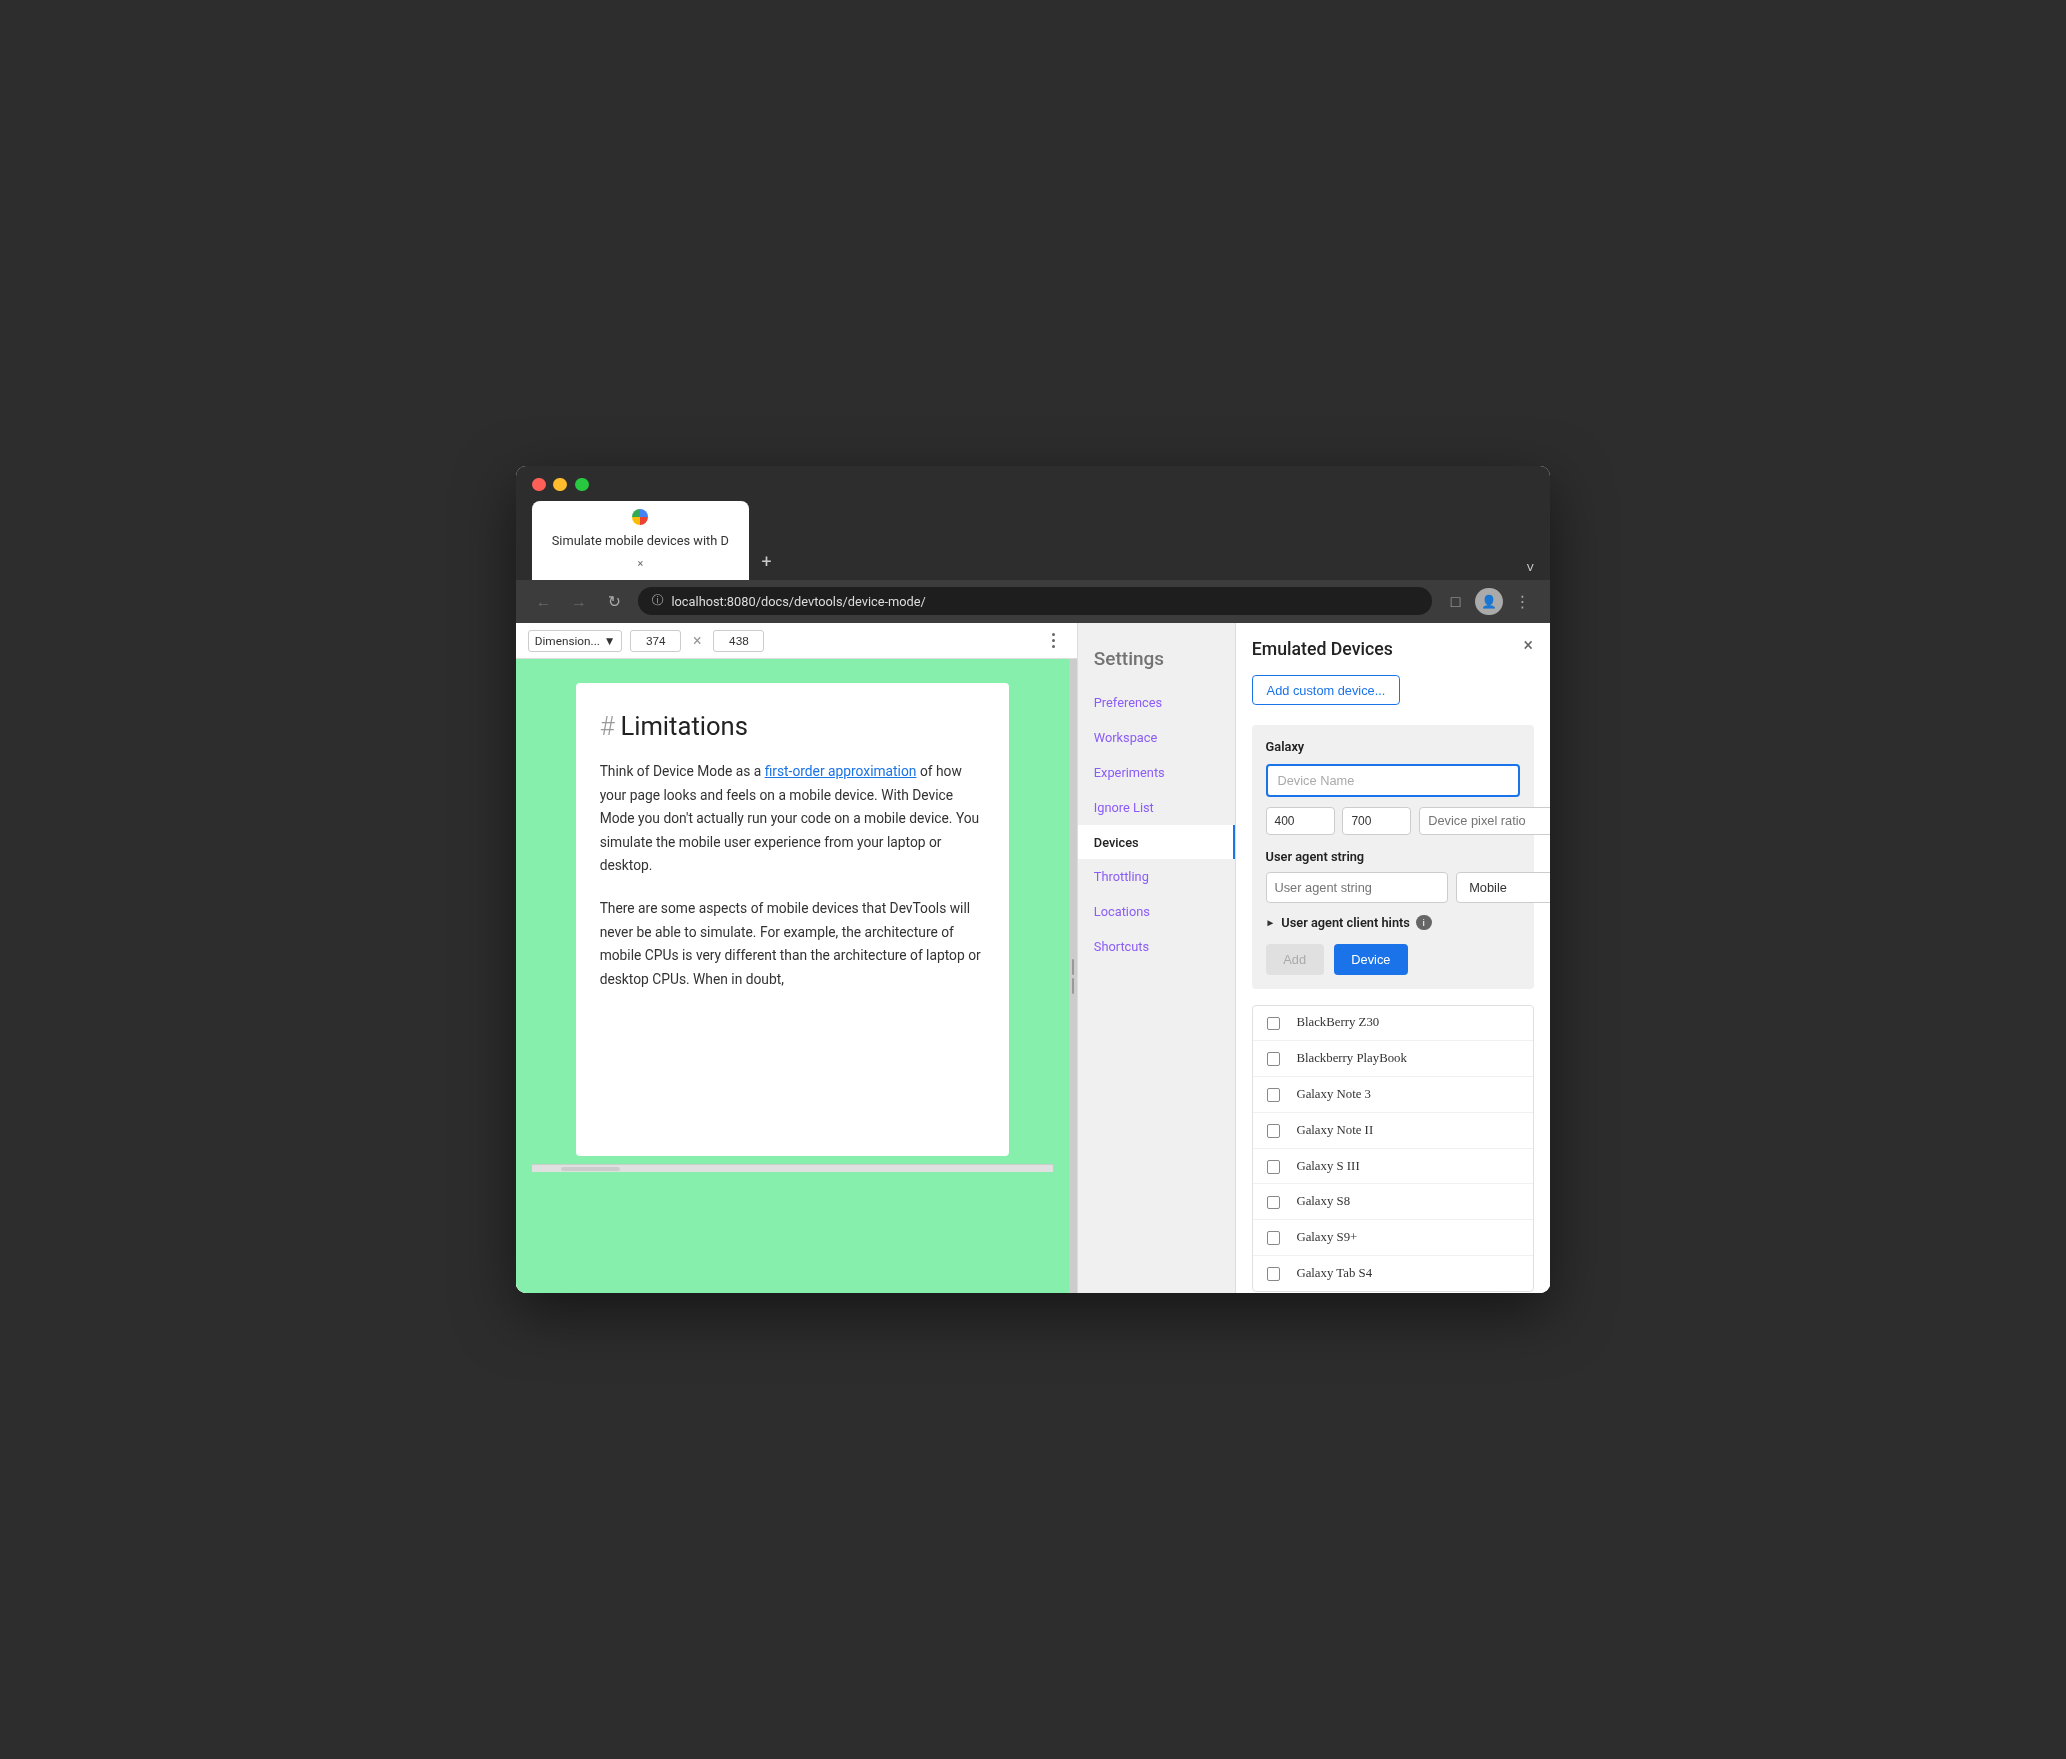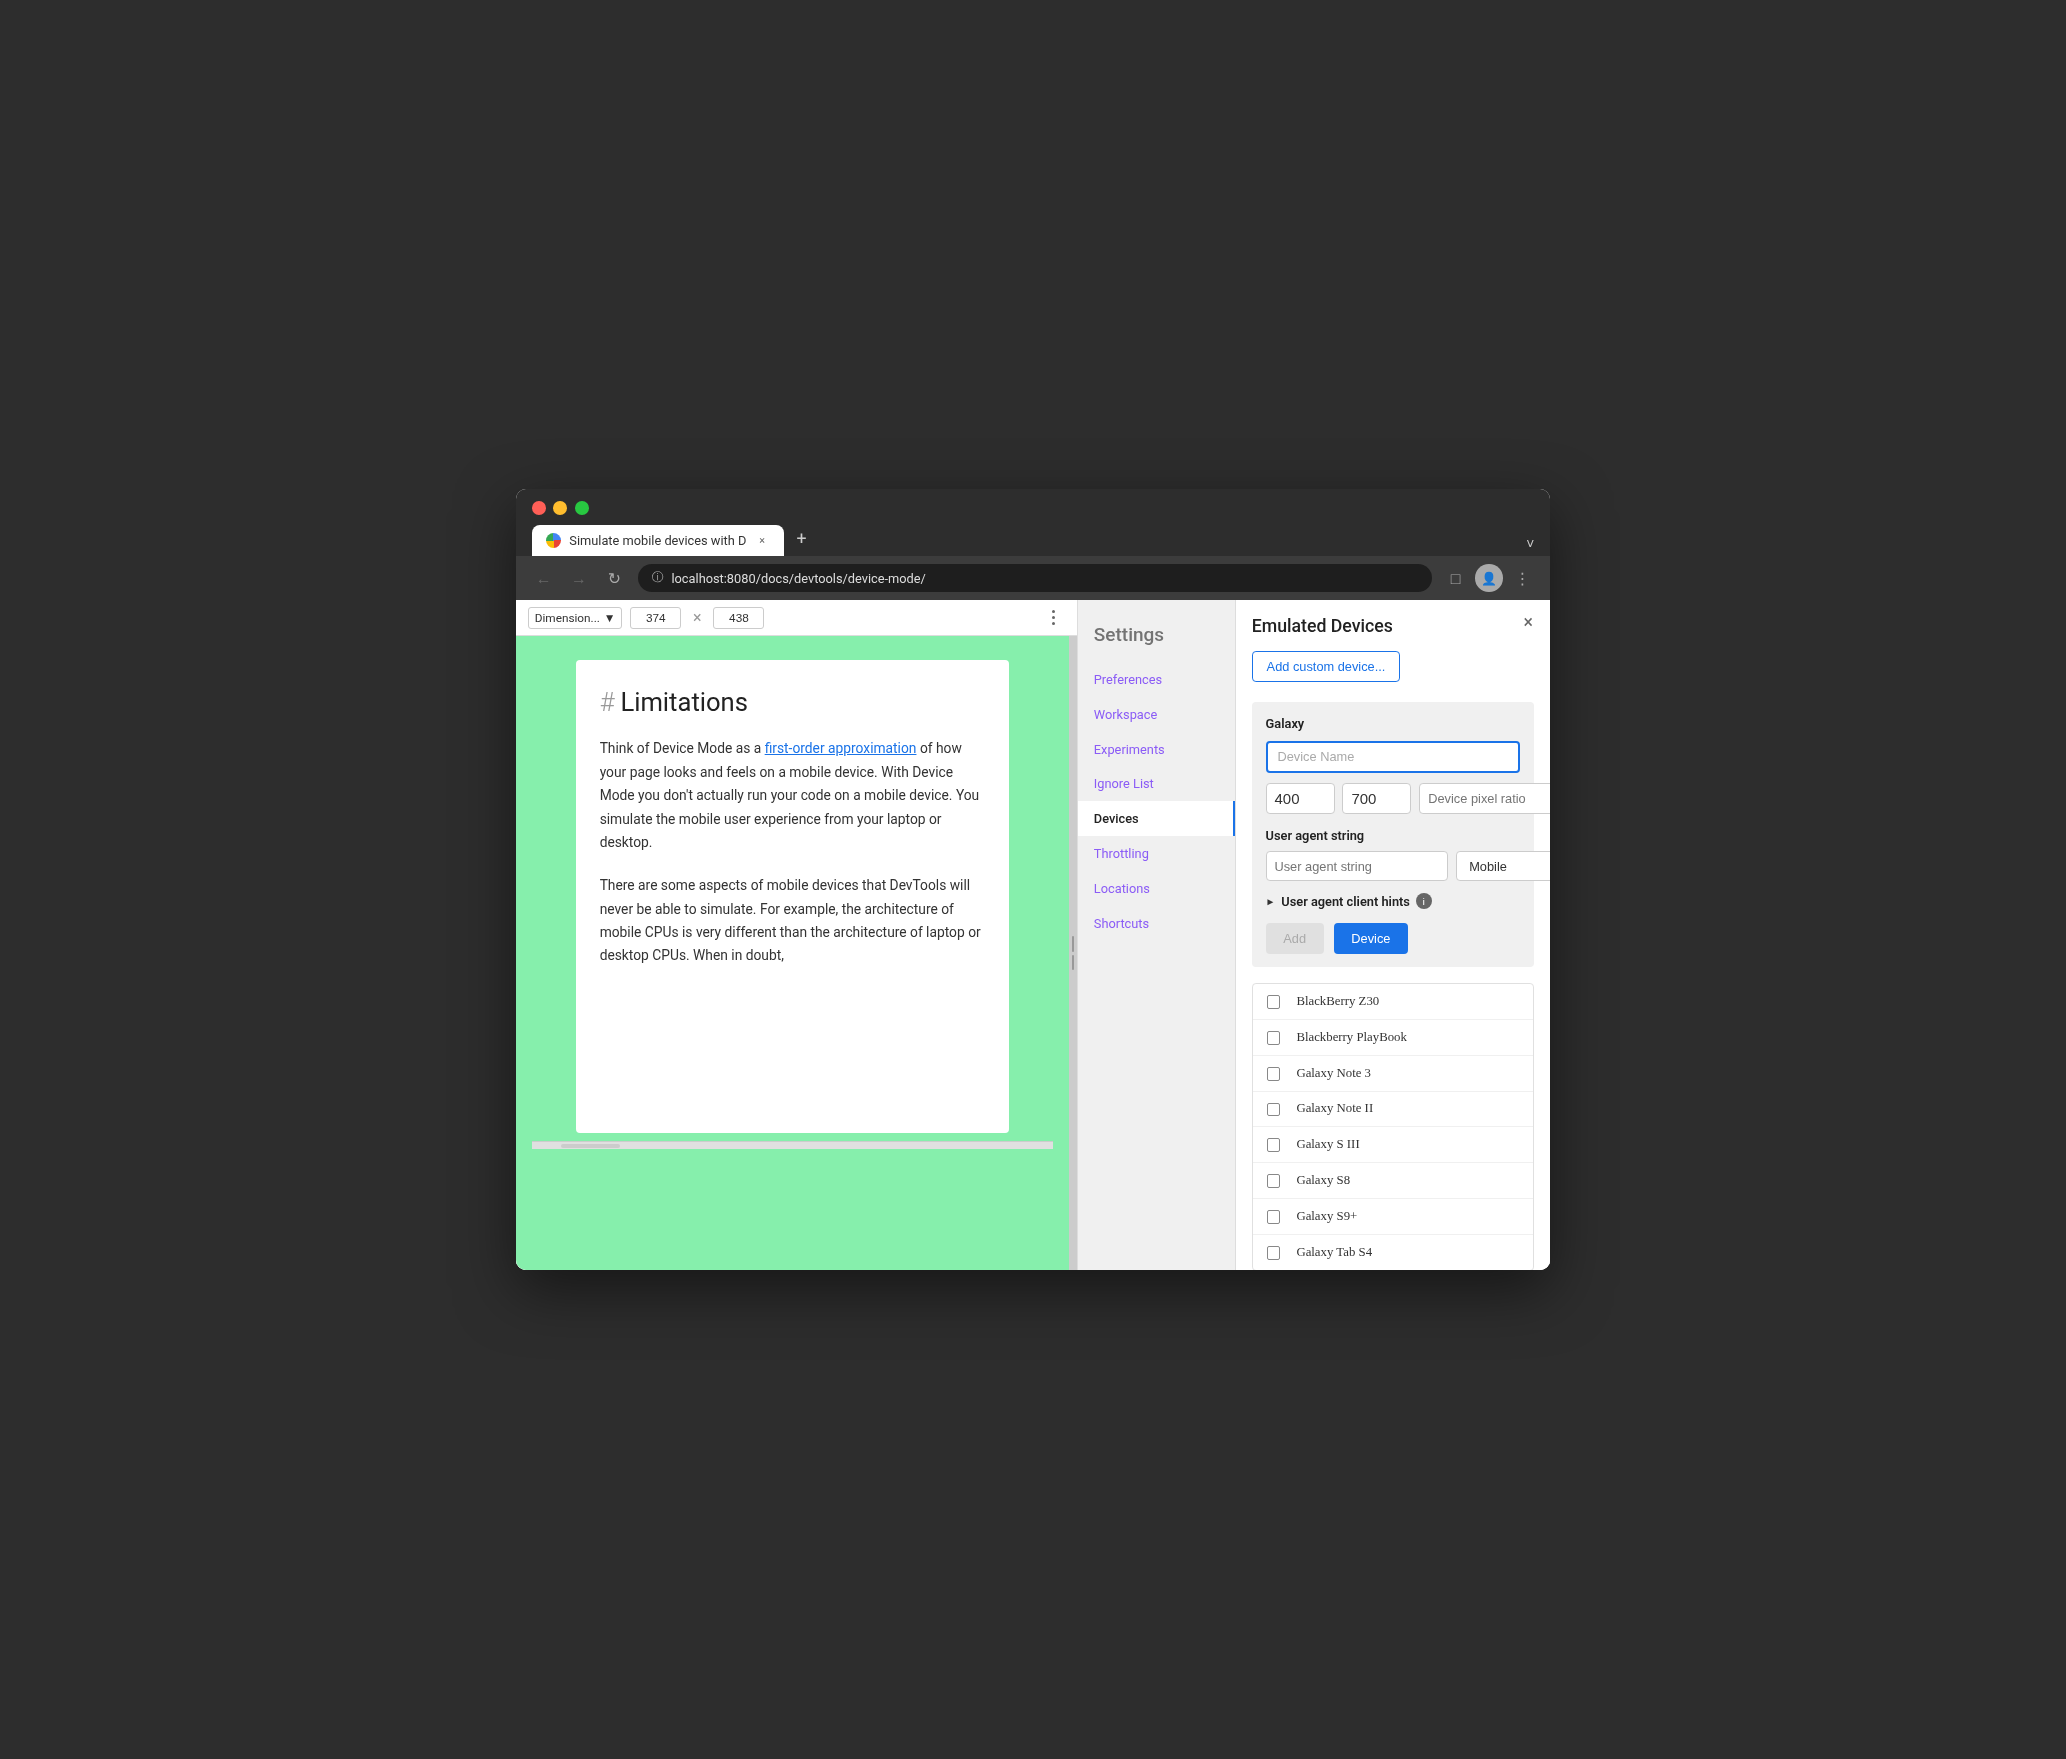--- a/index.html
+++ b/index.html
@@ -50,20 +50,21 @@
     .tab {
       display: flex;
       align-items: center;
       gap: 7.9px;
       background: #fff;
       border-radius: 7.9px 7.9px 0 0;
       padding: 7.9px 13.8px;
       font-size: 12.8px;
       color: #333;
       min-width: 217px;
+      flex-direction: column;
     }
 
     .tab-favicon {
       width: 15.8px;
       height: 15.8px;
       border-radius: 50%;
       background: conic-gradient(#4285f4 0deg 90deg, #ea4335 90deg 180deg, #fbbc05 180deg 270deg, #34a853 270deg 360deg);
     }
 
     .tab-title {
@@ -420,21 +421,21 @@
     .device-dims-row {
       display: flex;
       gap: 7.9px;
       margin-bottom: 13.8px;
     }
 
     .device-dim-input {
       border: 1px solid #ccc;
       border-radius: 3.9px;
       padding: 5.9px 7.9px;
-      font-size: 15px;
+      font-size: 12px;
       color: #333;
       width: 69px;
       background: #fff;
     }
 
     .device-ratio-input {
       flex: 1;
       border: 1px solid #ccc;
       border-radius: 3.9px;
       padding: 5.9px 7.9px;

